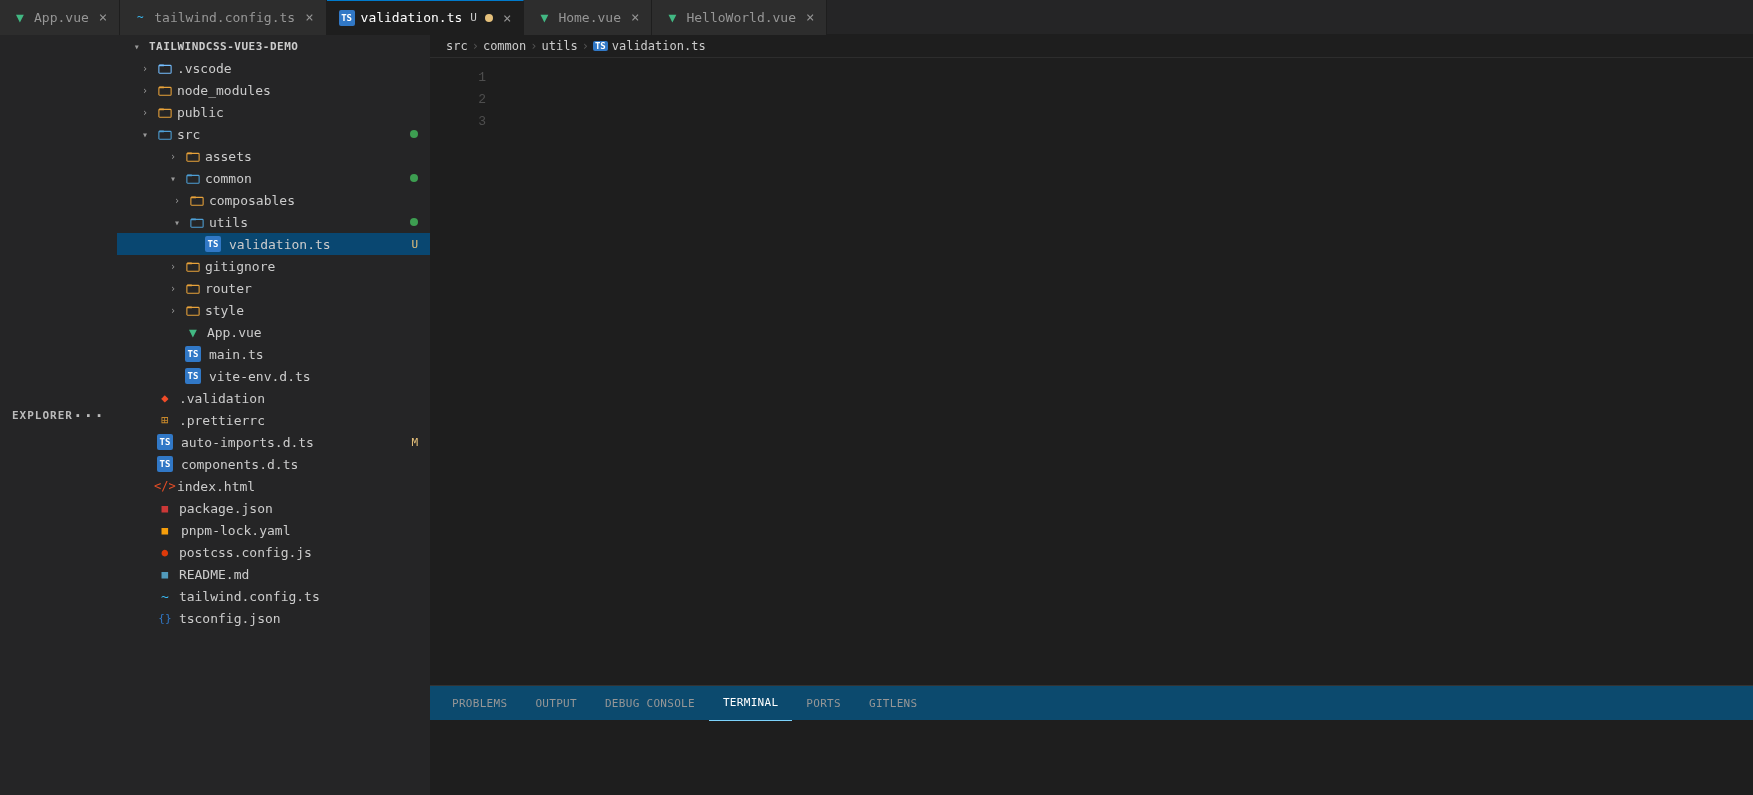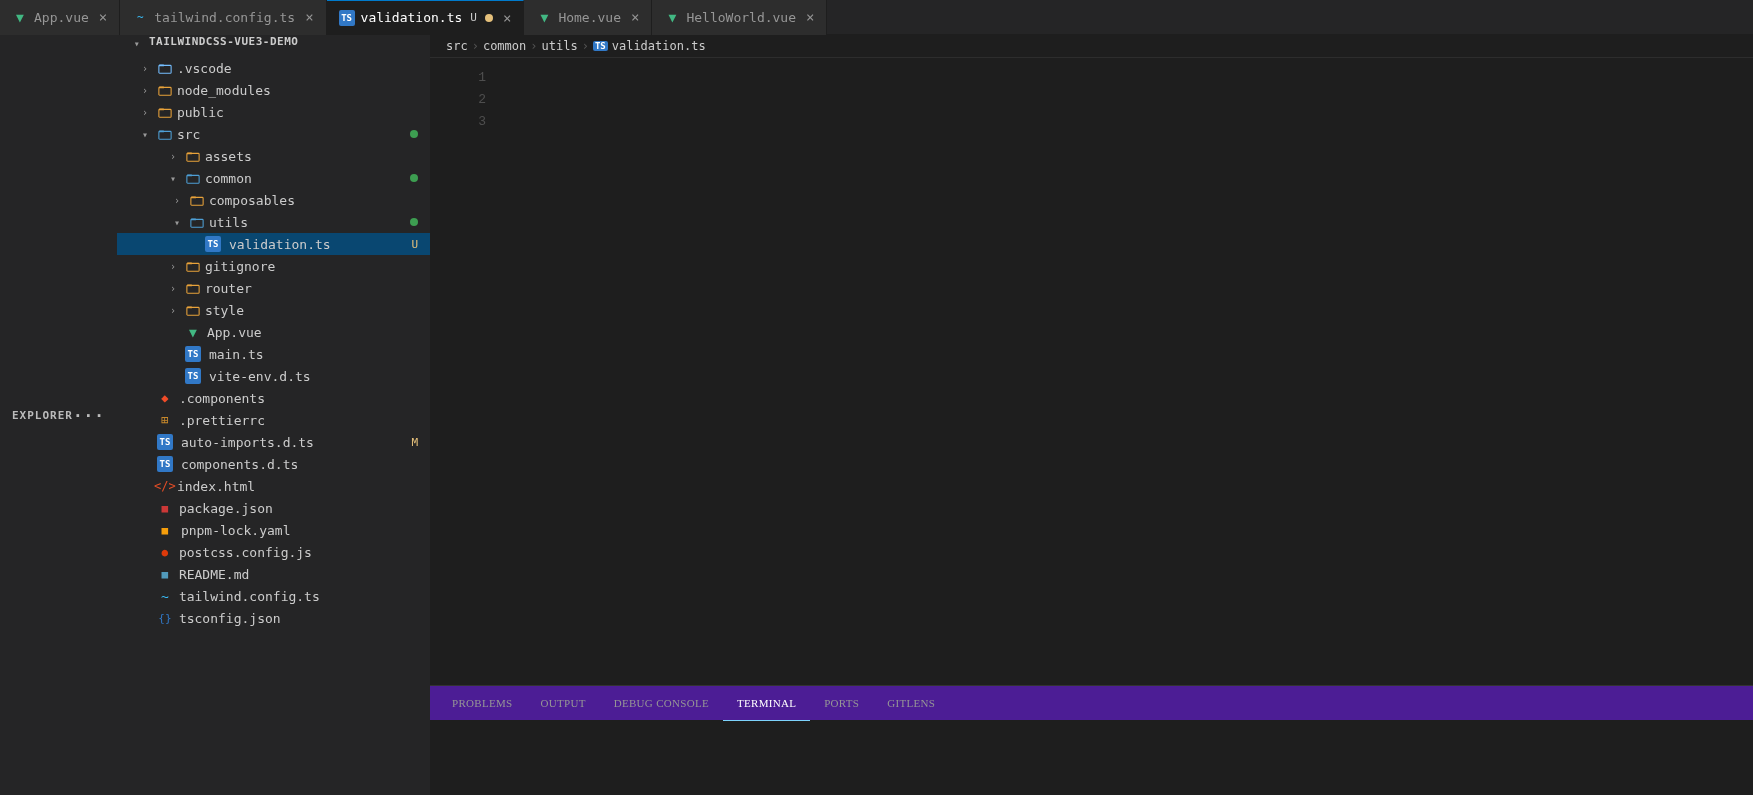--- a/index.html
+++ b/index.html
@@ -153,21 +153,21 @@
       flex-shrink: 0;
       font-size: 11px;
     }
     .icon-ts { background: #3178c6; color: white; font-size: 9px; font-weight: bold; padding: 0 1px; border-radius: 2px; }
     .icon-vue { color: #42b883; font-size: 13px; font-weight: bold; }
     .icon-tailwind { color: #38bdf8; }
 
     
     .project-root {
       display: flex;
-      align-items: flex-start;
+      align-items: center;
       height: 22px;
       padding: 0 12px;
       cursor: pointer;
       font-size: 11px;
       font-weight: 700;
       letter-spacing: 0.5px;
       color: #cccccc;
       text-transform: uppercase;
       user-select: none;
     }
@@ -232,26 +232,25 @@
       height: 110px;
       background: #1e1e1e;
       border-top: 1px solid #333;
       display: flex;
       flex-direction: column;
       flex-shrink: 0;
     }
     .panel-tabs {
       display: flex;
       align-items: center;
-      background: #4c1d95;
+      background: #0c4a6e;
       height: 35px;
       flex-shrink: 0;
       border-bottom: 1px solid #1e1e1e;
       padding: 0 8px;
-      font-family: Liberation Serif, serif;
     }
     .panel-tab {
       padding: 0 14px;
       height: 35px;
       display: flex;
       align-items: center;
       font-size: 12px;
       color: #969696;
       cursor: pointer;
       letter-spacing: 0.3px;
@@ -504,21 +503,21 @@
           <span class="chevron empty"></span>
           <span class="file-icon icon-ts" style="background:#3178c6;color:white;font-size:9px;font-weight:bold;padding:0 2px;border-radius:2px;">TS</span>
           <span class="tree-item-label" style="margin-left:4px;">vite-env.d.ts</span>
         </div>
       </div>
 
       <div class="tree-item indent-1">
         <div class="tree-item-content">
           <span class="chevron empty"></span>
           <span class="file-icon" style="color:#f14c28; font-weight:bold; font-size:12px;">◆</span>
-          <span class="tree-item-label" style="margin-left:2px;">.components</span>
+          <span class="tree-item-label" style="margin-left:2px;">.validation</span>
         </div>
       </div>
 
       <div class="tree-item indent-1">
         <div class="tree-item-content">
           <span class="chevron empty"></span>
           <span class="file-icon" style="color:#c7882b; font-size:12px;">⊞</span>
           <span class="tree-item-label" style="margin-left:2px;">.prettierrc</span>
         </div>
       </div>

